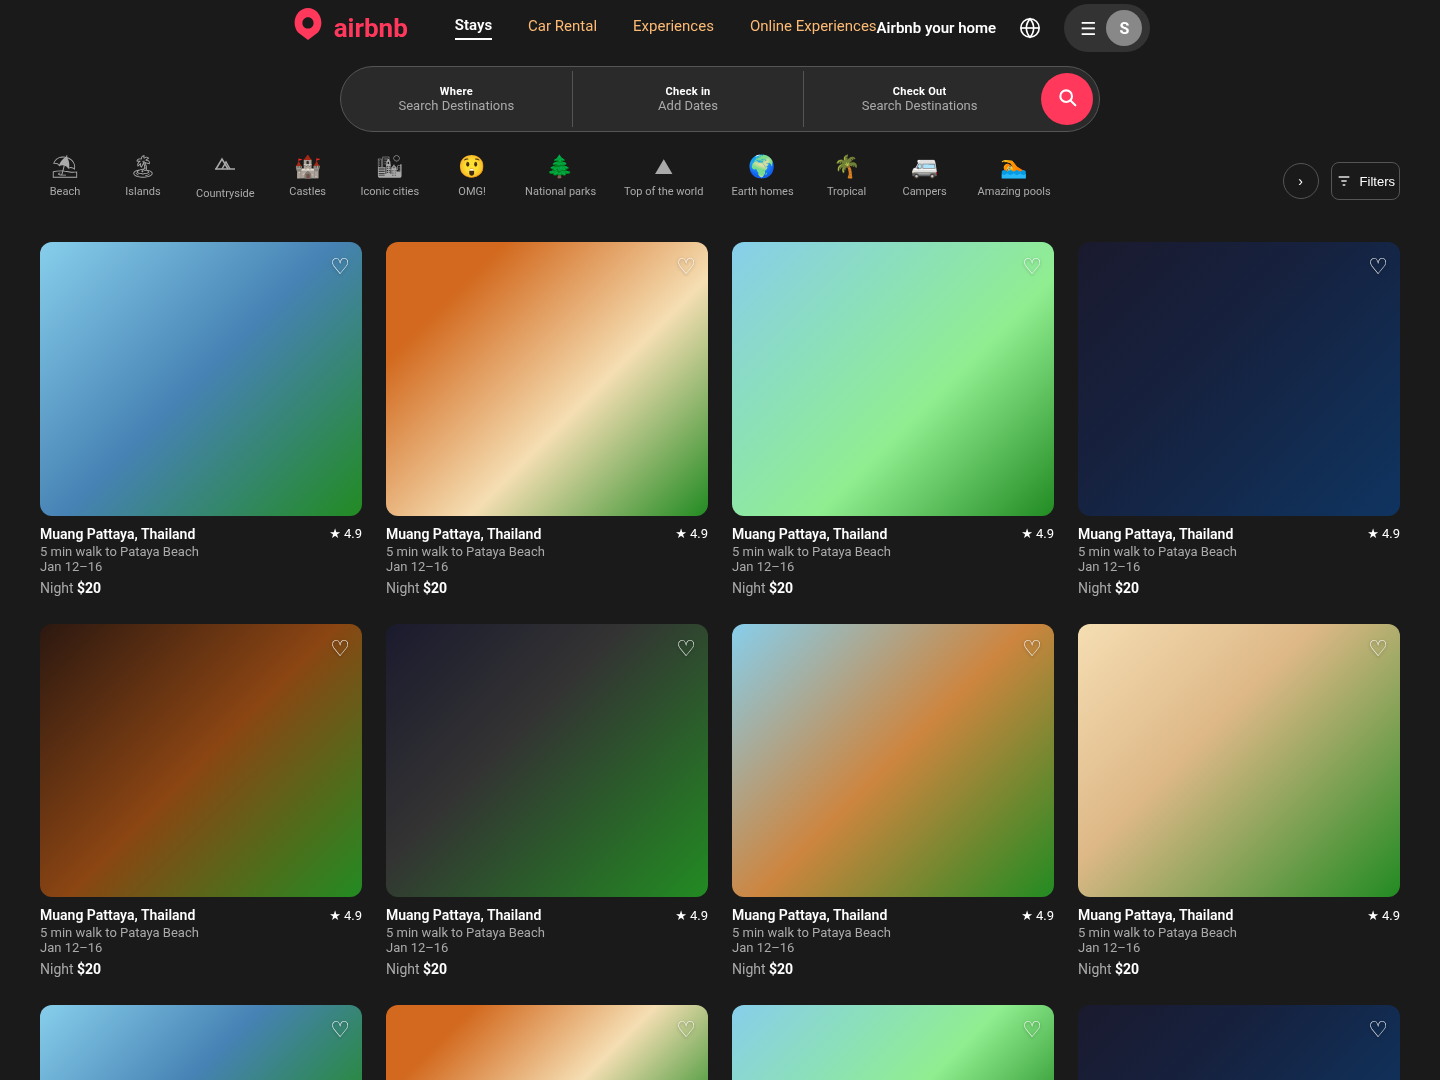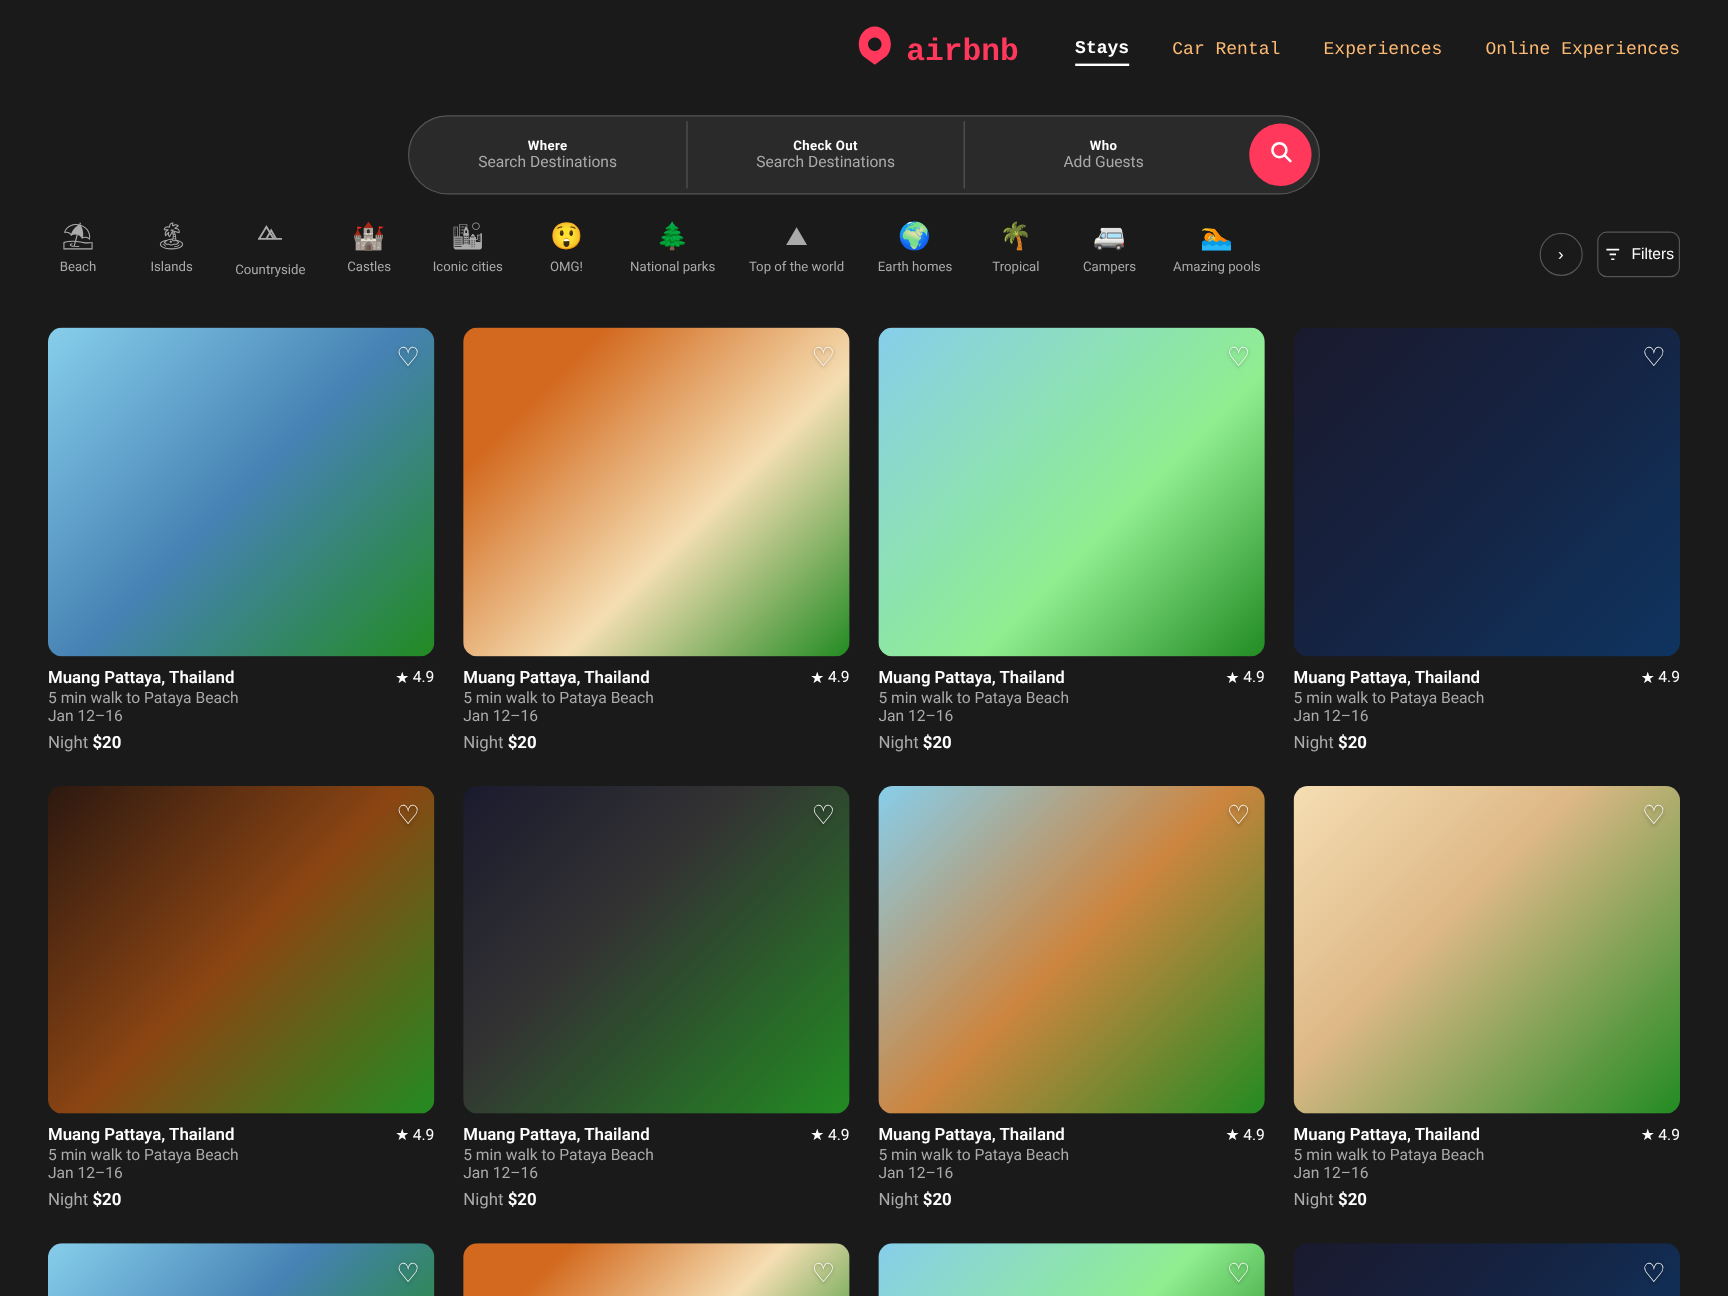--- a/index.html
+++ b/index.html
@@ -9,24 +9,23 @@
       font-family: -apple-system, BlinkMacSystemFont, 'Segoe UI', Roboto, sans-serif;
       width: 1440px;
       min-height: 1080px;
       overflow-x: hidden;
     }
 
     
     .header {
       display: flex;
       align-items: center;
-      justify-content: flex-end;
-      padding: 20px 40px;
+      justify-content: center;
+      padding: 4px 40px;
       background: #1a1a1a;
-      font-family: Liberation Mono, monospace;
     }
     .logo {
       display: flex;
       align-items: center;
       gap: 8px;
       cursor: pointer;
     }
     .logo-icon {
       color: #FF385C;
       font-size: 32px;
@@ -335,35 +334,49 @@
     <span class="logo-text">airbnb</span>
   </div>
 
   <nav class="header-center">
     <a class="nav-link active">Stays</a>
     <a class="nav-link">Car Rental</a>
     <a class="nav-link">Experiences</a>
     <a class="nav-link">Online Experiences</a>
   </nav>
 
+  <div class="header-right">
+    <span class="airbnb-home-btn">Airbnb your home</span>
+    <button class="globe-btn">
+      <svg width="22" height="22" viewBox="0 0 24 24" fill="none" stroke="#fff" stroke-width="1.8">
+        <circle cx="12" cy="12" r="10"></circle>
+        <line x1="2" y1="12" x2="22" y2="12"></line>
+        <path d="M12 2a15.3 15.3 0 0 1 4 10 15.3 15.3 0 0 1-4 10 15.3 15.3 0 0 1-4-10 15.3 15.3 0 0 1 4-10z"></path>
+      </svg>
+    </button>
+    <div class="user-menu">
+      <span class="hamburger-icon">☰</span>
+      <div class="avatar">S</div>
+    </div>
+  </div>
 </header>
 
 <div class="search-container">
   <div class="search-bar">
     <div class="search-section">
       <span class="search-label">Where</span>
       <span class="search-value">Search Destinations</span>
     </div>
     <div class="search-section">
+      <span class="search-label">Check in</span>
+      <span class="search-value">Add Dates</span>
+    </div>
+    <div class="search-section">
       <span class="search-label">Check Out</span>
       <span class="search-value">Search Destinations</span>
-    </div>
-    <div class="search-section" style="border-right:none;">
-      <span class="search-label">Who</span>
-      <span class="search-value">Add Guests</span>
     </div>
     <button class="search-btn">
       <span class="search-btn-icon">
         <svg width="20" height="20" viewBox="0 0 24 24" fill="none" stroke="#fff" stroke-width="2.5" stroke-linecap="round">
           <circle cx="11" cy="11" r="7"></circle>
           <line x1="16.5" y1="16.5" x2="22" y2="22"></line>
         </svg>
       </span>
     </button>
   </div>

